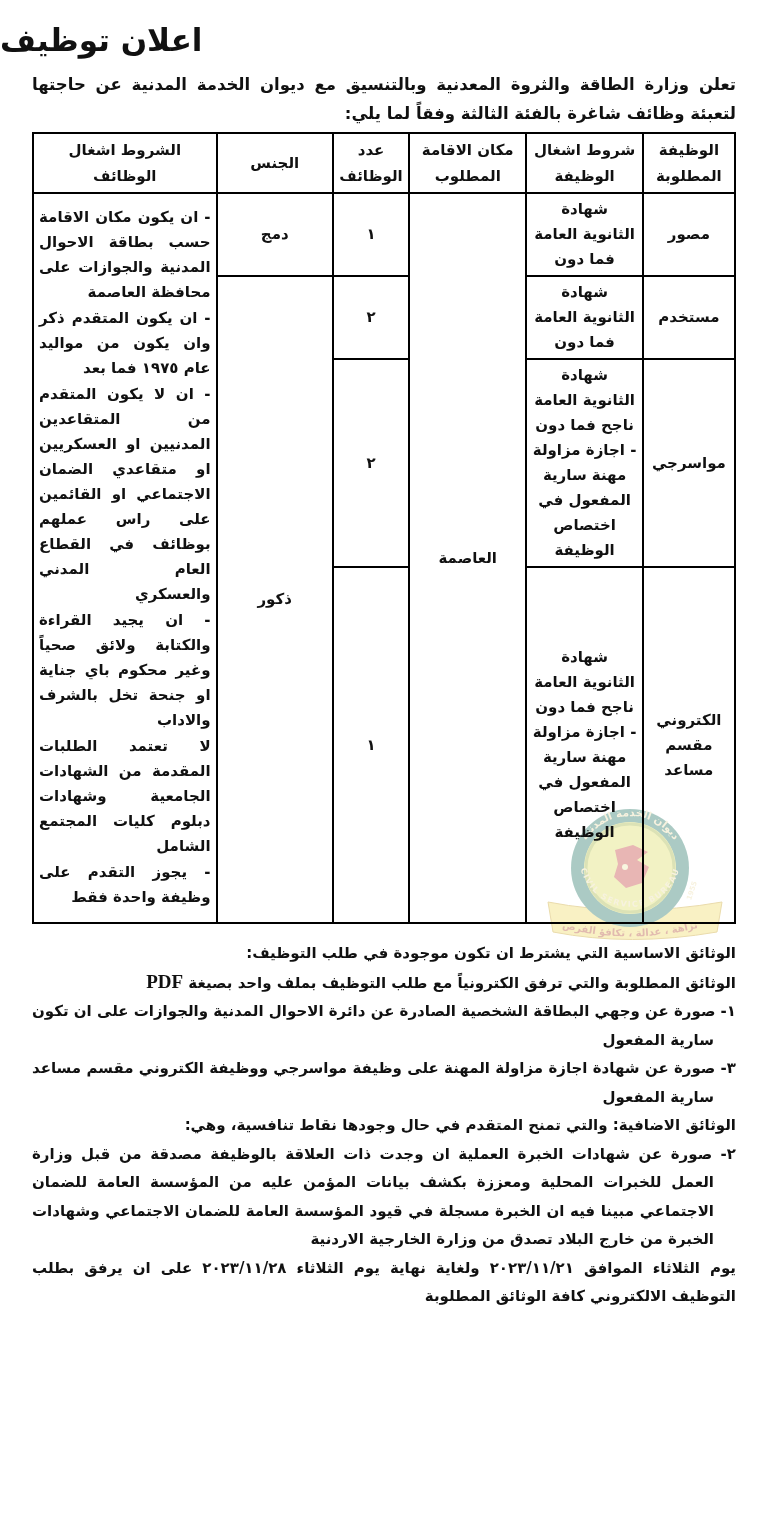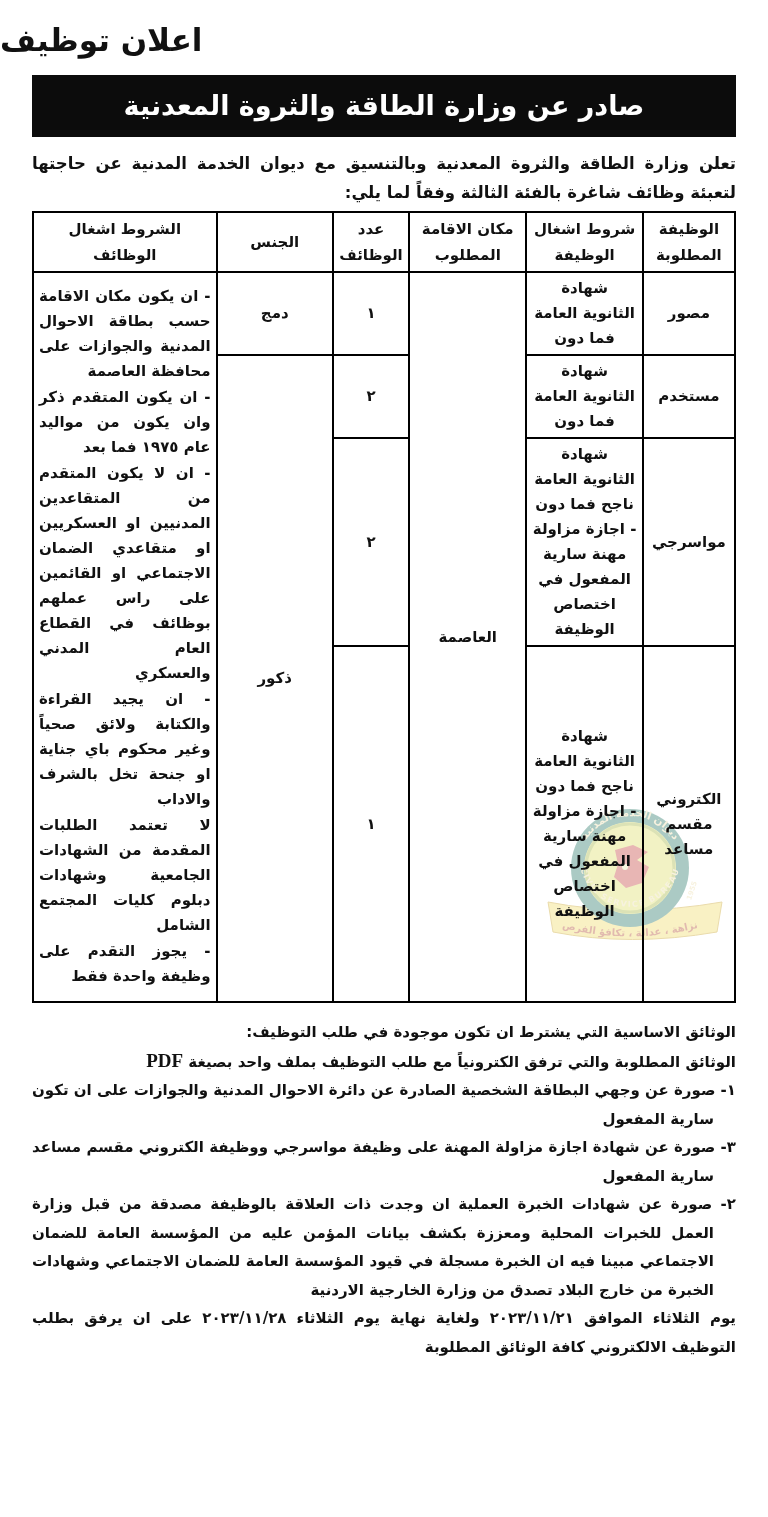--- a/index.html
+++ b/index.html
@@ -127,21 +127,20 @@
 
       <text font-size="10" font-family="DejaVu Sans, sans-serif" font-weight="bold" fill="#b5543a">
         <textPath href="#mottoArc" startOffset="50%" text-anchor="middle">نزاهة ، عدالة ، تكافؤ الفرص</textPath>
       </text>
     </svg>
   </div>
 
   <div class="content">
     <div class="doc-title">اعلان توظيف</div>
 
-    <div class="banner">صادر عن وزارة الطاقة والثروة المعدنية</div>
 
     <p class="intro">تعلن وزارة الطاقة والثروة المعدنية وبالتنسيق مع ديوان الخدمة المدنية عن حاجتها لتعبئة وظائف شاغرة بالفئة الثالثة وفقاً لما يلي:</p>
 
     <table class="jobs">
       <colgroup>
         <col style="width:92px">
           <col style="width:116px">
           <col style="width:117px">
         <col style="width:76px">
           <col style="width:116px">
@@ -194,20 +193,21 @@
 
     <div class="docs">
       <p class="doc-par">الوثائق الاساسية التي يشترط ان تكون موجودة في طلب التوظيف:</p>
 
       <p class="doc-par"><span>الوثائق المطلوبة والتي ترفق الكترونياً مع طلب التوظيف بملف واحد بصيغة</span> <span class="latin-serif" dir="ltr">PDF</span></p>
       <div>
           <div class="doc-par doc-item">١- صورة عن وجهي البطاقة الشخصية الصادرة عن دائرة الاحوال المدنية والجوازات على ان تكون سارية المفعول</div>
           <div class="doc-par doc-item">٣- صورة عن شهادة اجازة مزاولة المهنة على وظيفة مواسرجي ووظيفة الكتروني مقسم مساعد سارية المفعول</div>
         </div>
 
+      <p class="doc-par">الوثائق الاضافية: والتي تمنح المتقدم في حال وجودها نقاط تنافسية، وهي:</p>
       <div>
           <div class="doc-par doc-item">٢- صورة عن شهادات الخبرة العملية ان وجدت ذات العلاقة بالوظيفة مصدقة من قبل وزارة العمل للخبرات المحلية ومعززة بكشف بيانات المؤمن عليه من المؤسسة العامة للضمان الاجتماعي مبينا فيه ان الخبرة مسجلة  في قيود المؤسسة العامة للضمان الاجتماعي وشهادات الخبرة من خارج البلاد تصدق من وزارة الخارجية الاردنية</div>
         </div>
 
 
       <p class="doc-par">يوم الثلاثاء الموافق ٢٠٢٣/١١/٢١ ولغاية نهاية يوم الثلاثاء ٢٠٢٣/١١/٢٨  على ان يرفق بطلب التوظيف الالكتروني كافة الوثائق المطلوبة</p>
 
     </div>
   </div>
 

